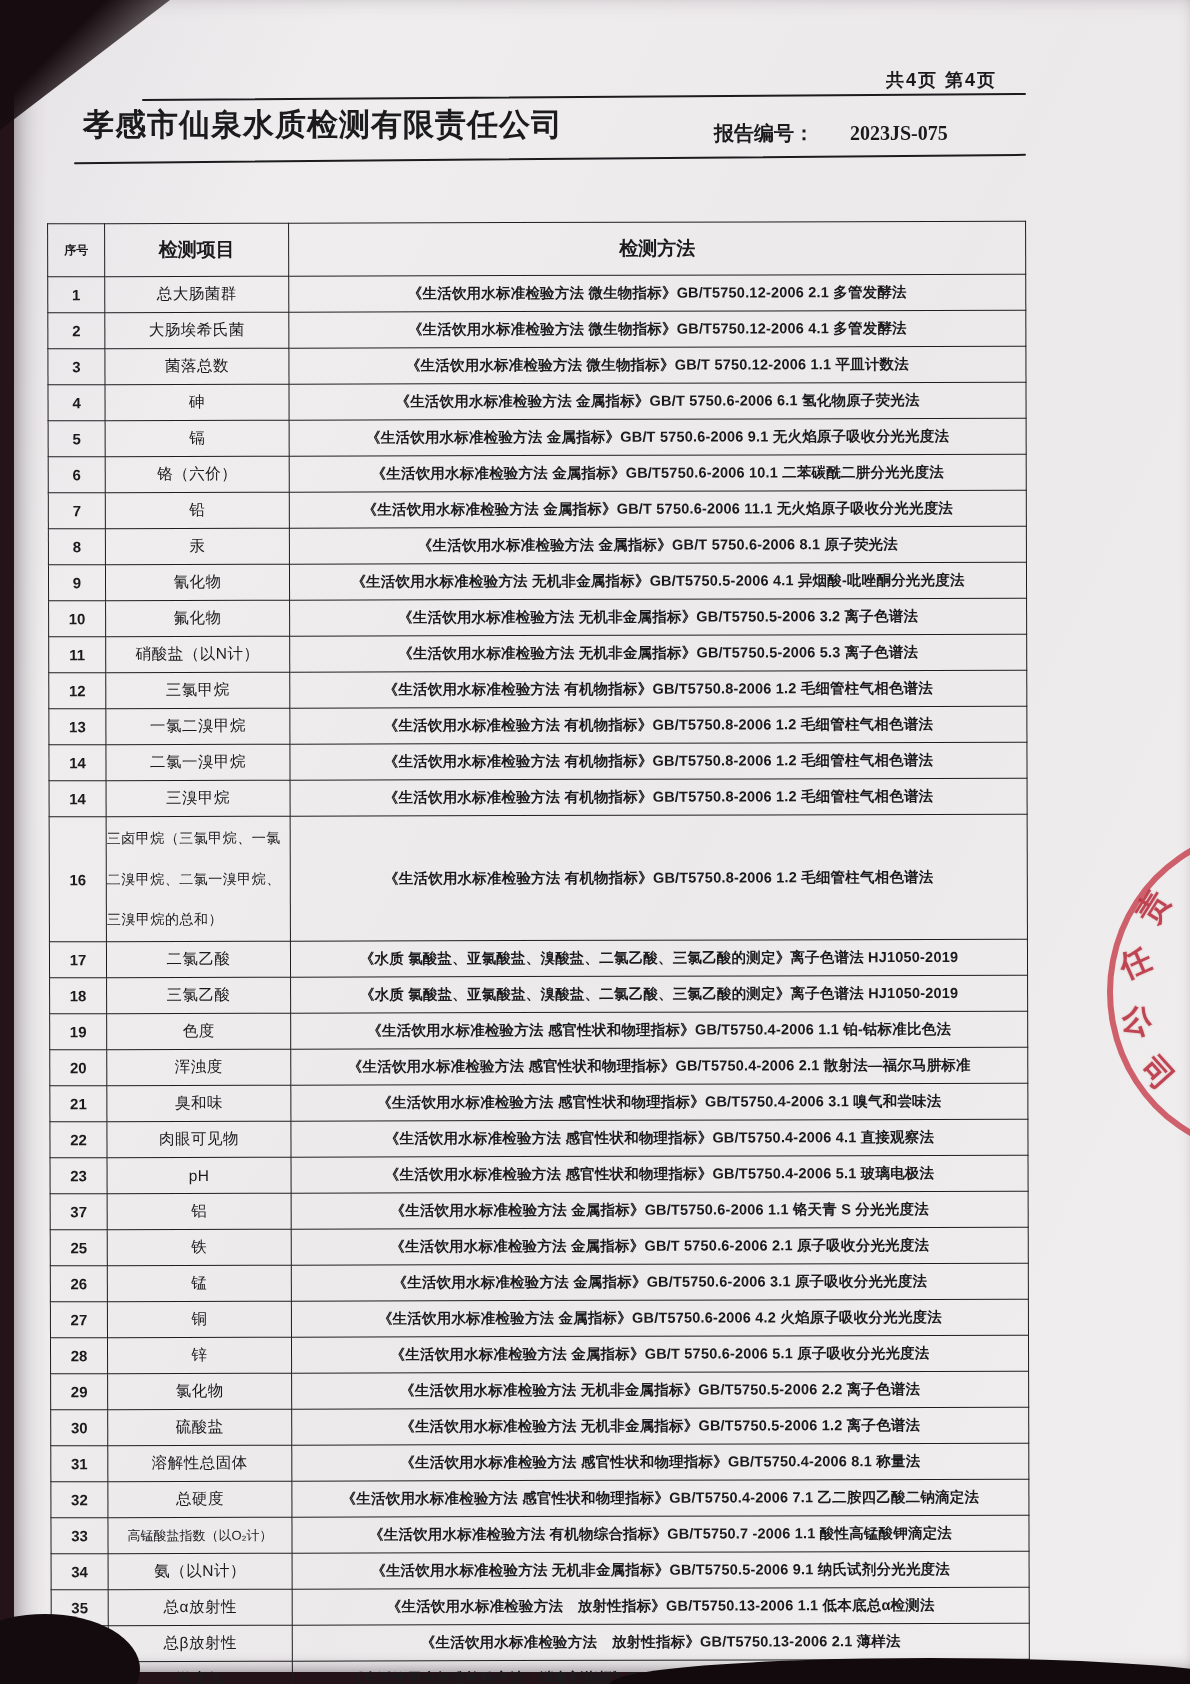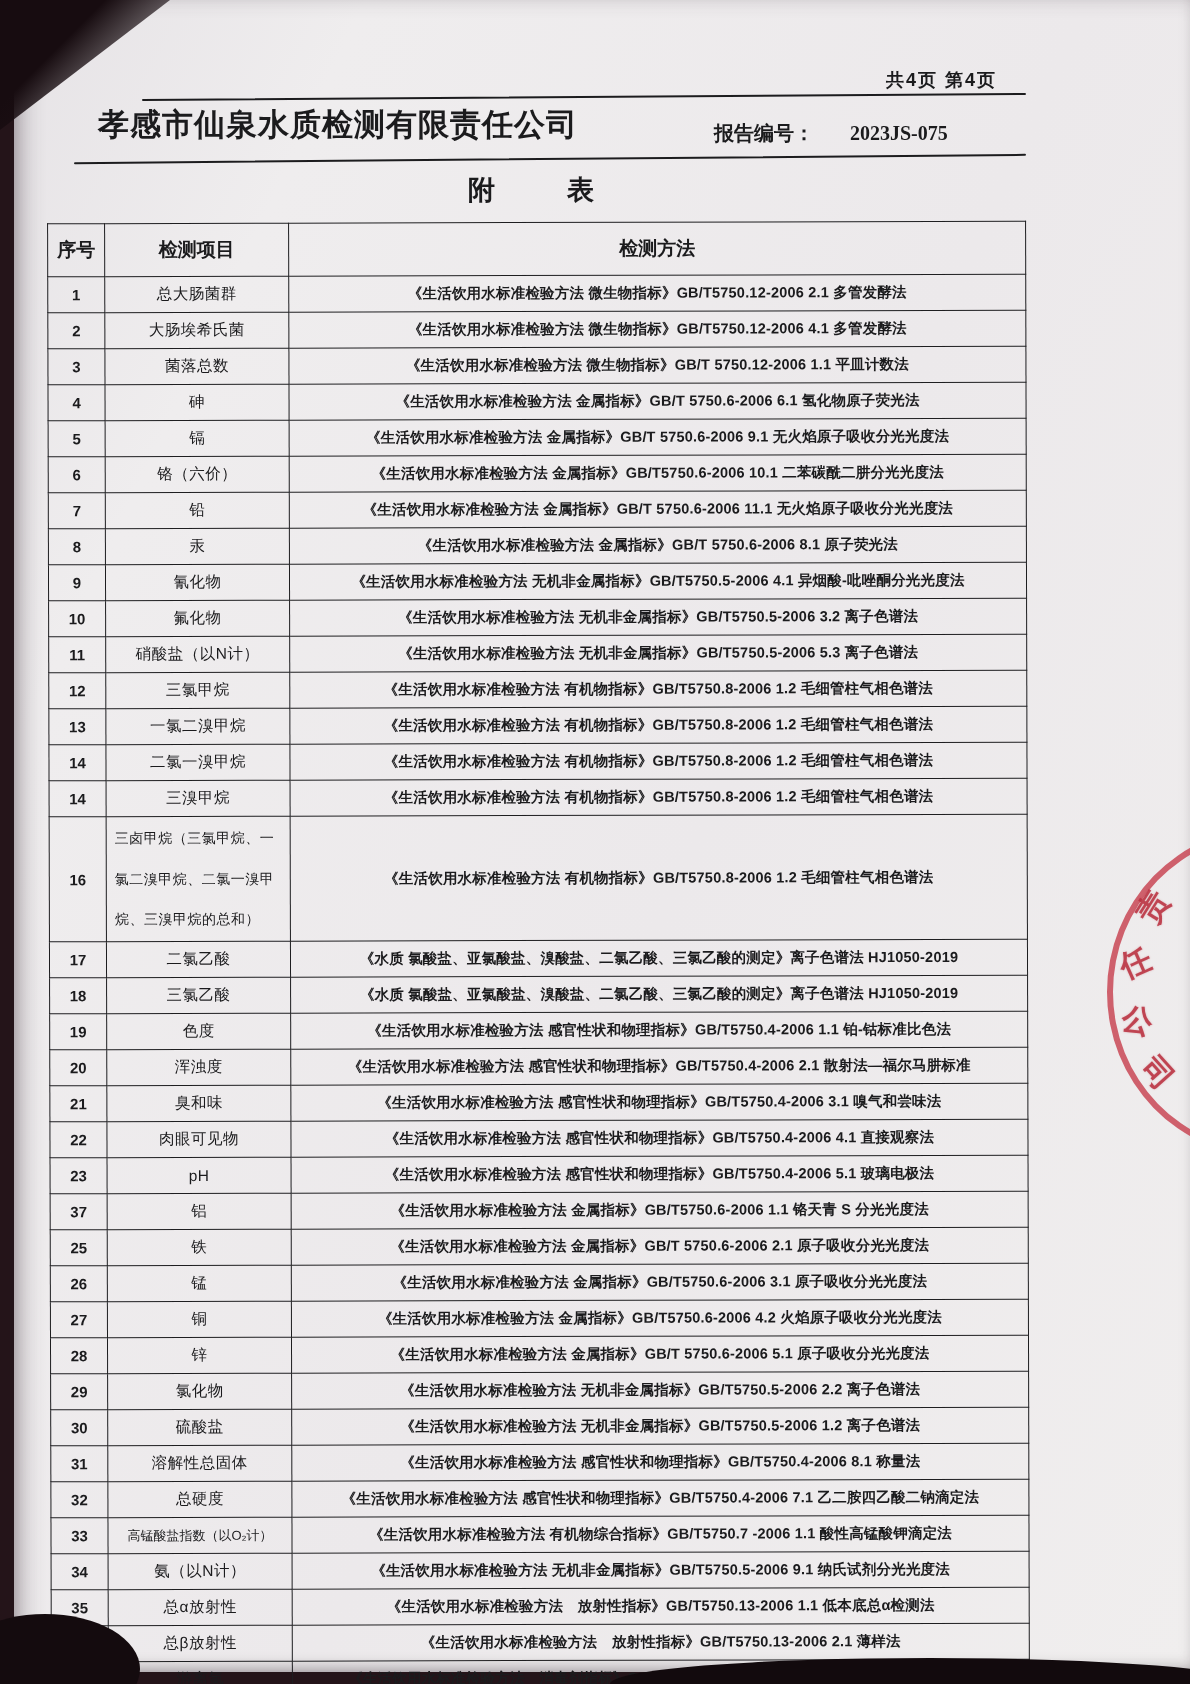--- a/index.html
+++ b/index.html
@@ -18,44 +18,44 @@
   
   .shade{position:absolute;background:#1d1014;}
   .shade.tl{left:0;top:0;width:170px;height:130px;clip-path:polygon(0 0,100% 0,0 100%);background:linear-gradient(135deg,#170c10 35%,rgba(23,12,16,0));}
   .shade.bl{left:-50px;bottom:-40px;width:190px;height:110px;border-radius:50%;background:#140b0e;}
   .shade.bc{left:610px;bottom:-26px;width:640px;height:52px;border-radius:50%;background:#120a0d;}
 
   .hdr-pageinfo{position:absolute;left:872px;top:68px;font-size:18px;font-weight:bold;letter-spacing:2px;}
   .rule{position:absolute;height:2px;background:#1c1c1e;border-radius:2px;}
   .rule.top{left:128px;top:96px;width:884px;transform:rotate(-.4deg);}
   .rule.bottom{left:60px;top:158px;width:952px;transform:rotate(-.5deg);}
-  .company{position:absolute;left:84px;top:104px;font-size:31px;font-weight:bold;letter-spacing:1px;}
+  .company{position:absolute;left:69px;top:104px;font-size:31px;font-weight:bold;letter-spacing:1px;}
   .report-no{position:absolute;left:700px;top:120px;font-size:20px;font-weight:bold;}
   .report-no .val{margin-left:36px;font-family:"Liberation Serif","DejaVu Serif",serif;}
   .page-title{position:absolute;left:0;width:1040px;top:172px;text-align:center;font-size:27px;font-weight:bold;letter-spacing:6px;}
 
   table.main{
     position:absolute;left:35px;top:222px;width:978px;
     border-collapse:collapse;table-layout:fixed;
     transform:rotate(-.15deg);
   }
   table.main td,table.main th{
     border:1.8px solid #1e1e20;
     text-align:center;vertical-align:middle;
     padding:1px 4px;
     background:transparent;
   }
   col.no{width:57px;} col.item{width:184px;} col.method{width:737px;}
   tr.head th{height:50px;font-size:19px;font-weight:bold;}
-  tr.head th.no{font-size:19px;}
+  tr.head th.no{font-size:12px;}
   td.c-no{font-size:15px;font-weight:bold;height:33px;}
   td.c-item{font-size:15.5px;font-weight:normal;letter-spacing:.5px;}
   td.c-method{font-size:14.5px;font-weight:600;letter-spacing:.2px;}
   tr.tall td{height:122px;}
-  tr.tall td.c-item{font-size:14px;line-height:2.9;text-align:left;padding:0 8px;}
+  tr.tall td.c-item{font-size:14px;line-height:2.9;text-align:left;padding:0 0;}
   tr:nth-child(34) td.c-item{font-size:13px;letter-spacing:0;}
 
   .footer-blank{position:absolute;left:0;width:1040px;top:1632px;text-align:center;font-size:20px;font-weight:bold;letter-spacing:3px;}
 
   .stamp-ring{
     position:absolute;left:1093px;top:828px;width:306px;height:316px;
     border:6px solid rgba(197,57,72,.78);border-radius:50%;
     filter:blur(.4px);
   }
   .stamp-char{
@@ -70,21 +70,20 @@
 
   <div class="hdr-pageinfo">共4页 第4页</div>
 
   <div class="rule top"></div>
   <div class="company">孝感市仙泉水质检测有限责任公司</div>
   <div class="report-no">
     <span>报告编号：</span><span class="val">2023JS-075</span>
   </div>
   <div class="rule bottom"></div>
 
-  <div class="page-title">附　　表</div>
 
   <table class="main">
     <colgroup>
         <col class="no">
         <col class="item">
         <col class="method">
       </colgroup>
     <tbody>
       <tr class="head">
         <th class="no">序号</th>

